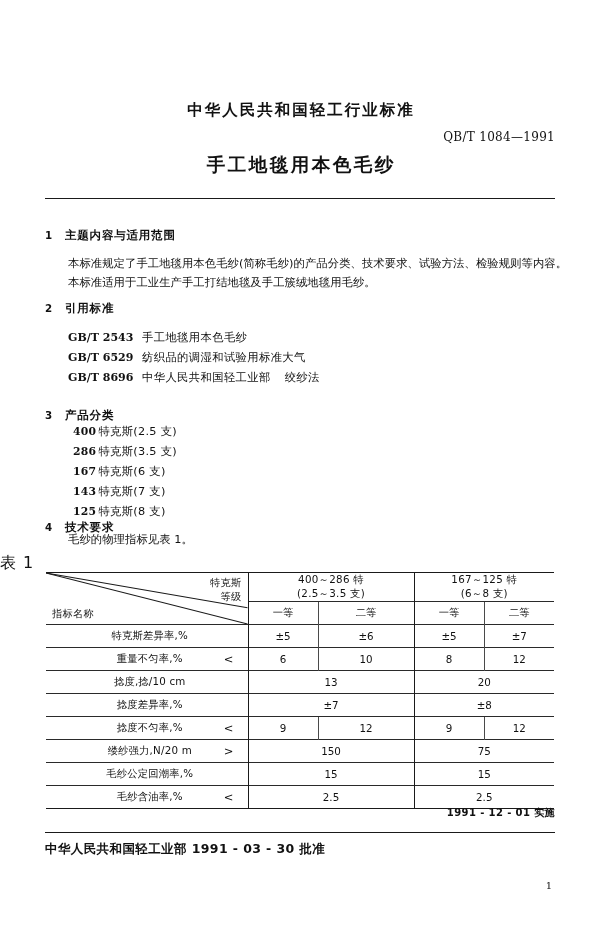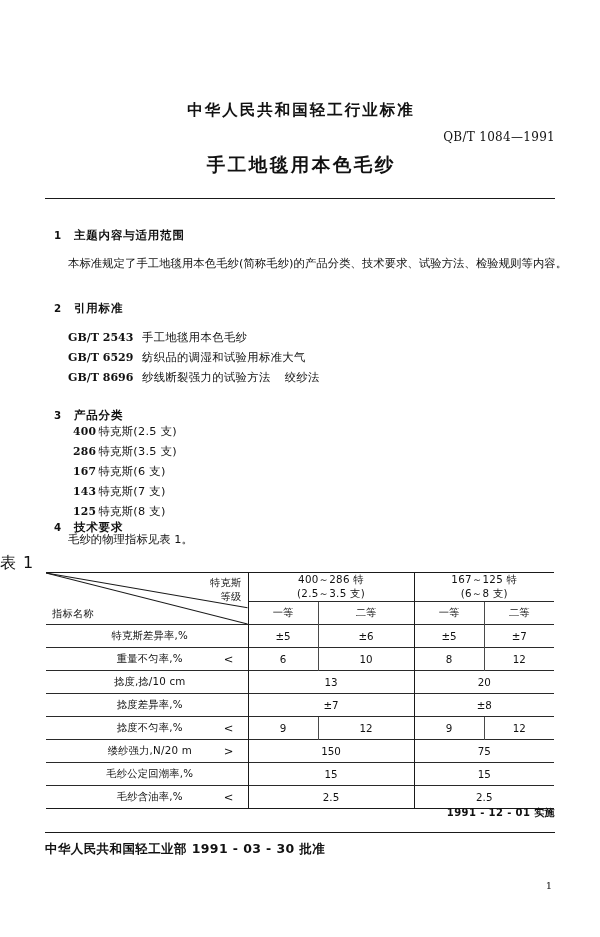--- a/index.html
+++ b/index.html
@@ -59,21 +59,20 @@
     border-top: 1.6px solid #1a1a1a;
   }
 
   
   .clause {
     position: absolute;
     left: 45px;
     font-size: 11.5px;
     font-weight: bold;
     white-space: nowrap;
-    margin-left: 9px;
   }
   .clause .num {
     display: inline-block;
     width: 20px;
     font-family: "DejaVu Sans", "Liberation Sans", sans-serif;
   }
   .clause .ttl {
     letter-spacing: 0.8px;
   }
   .para {
@@ -248,32 +247,33 @@
 
   <div class="std-org">中华人民共和国轻工行业标准</div>
   <div class="std-code">QB/T 1084—1991</div>
   <div class="std-title">手工地毯用本色毛纱</div>
   <div class="rule-top"></div>
 
   <div class="clause" style="top:228px">
     <span class="num">1</span><span class="ttl">主题内容与适用范围</span>
   </div>
   <div class="para" style="top:256px">本标准规定了手工地毯用本色毛纱(简称毛纱)的产品分类、技术要求、试验方法、检验规则等内容。</div>
+  <div class="para" style="top:275px">本标准适用于工业生产手工打结地毯及手工簇绒地毯用毛纱。</div>
 
   <div class="clause" style="top:301px">
     <span class="num">2</span><span class="ttl">引用标准</span>
   </div>
   <div class="refline" style="top:330px">
     <span class="code">GB/T 2543</span><span class="txt">手工地毯用本色毛纱</span>
   </div>
   <div class="refline" style="top:350px">
     <span class="code">GB/T 6529</span><span class="txt">纺织品的调湿和试验用标准大气</span>
   </div>
   <div class="refline" style="top:370px">
-    <span class="code">GB/T 8696</span><span class="txt">纱线断裂强力的试验方法</span><span class="txt2">绞纱法</span>
+    <span class="code">GB/T 8696</span><span class="txt">中华人民共和国轻工业部</span><span class="txt2">绞纱法</span>
   </div>
 
   <div class="clause" style="top:408px">
     <span class="num">3</span><span class="ttl">产品分类</span>
   </div>
   <div class="prodline" style="top:424px">
     <span class="n">400</span><span>特克斯(2.5 支)</span>
   </div>
   <div class="prodline" style="top:444px">
     <span class="n">286</span><span>特克斯(3.5 支)</span>

